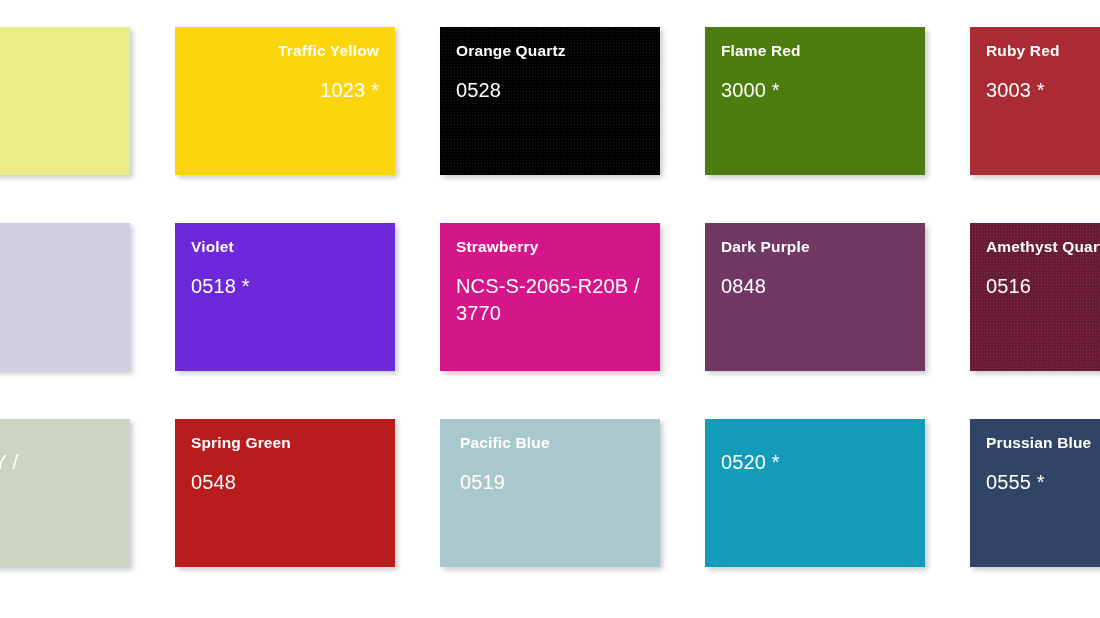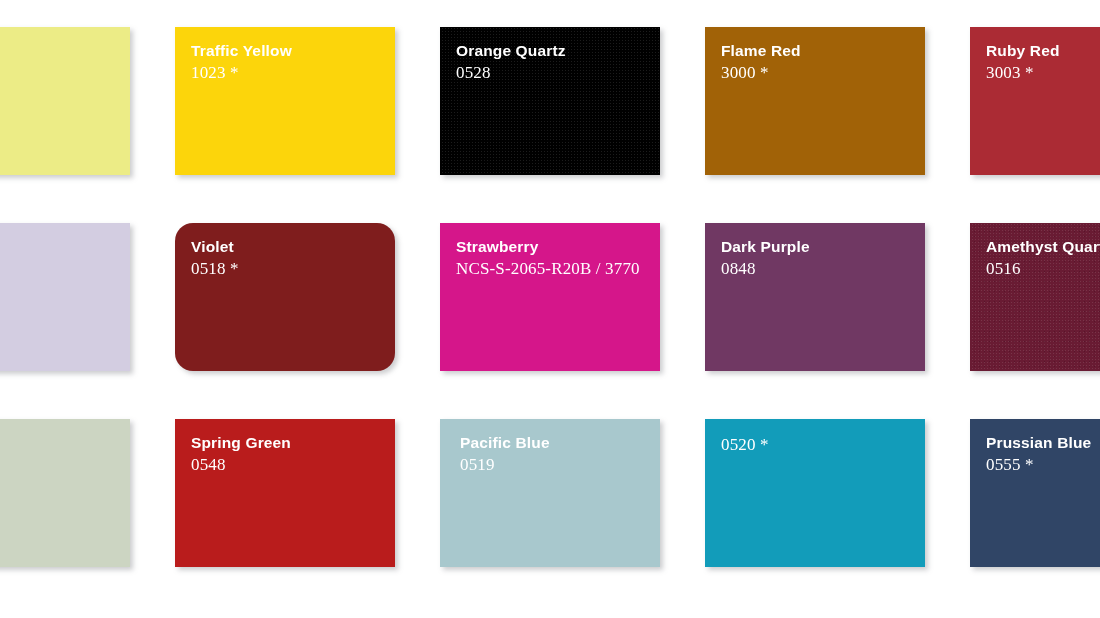--- a/index.html
+++ b/index.html
@@ -66,65 +66,64 @@
     color: #ffffff;
     line-height: 1.32;
     white-space: nowrap;
   }
   .swatch-name {
     font-size: 15.5px;
     font-weight: bold;
     letter-spacing: 0.15px;
   }
   .swatch-code {
-    font-size: 17px;
+    font-size: 20px;
     font-weight: normal;
     letter-spacing: 0.15px;
-    margin-top: 1px;
-    font-family: Liberation Serif, serif;
+    margin-top: 16px;
   }
   .swatch-code.wrap {
     white-space: normal;
     max-width: 185px;
   }
   .swatch.no-label .swatch-name,
   .swatch.no-label .swatch-code {
     visibility: hidden;
   }
 </style>
 </head>
 <body>
 
 <div id="palette-board">
   <div class="swatch-grid">
       <div class="swatch no-label" style="background: rgb(236, 236, 134);">
         <div class="swatch-name"></div>
         <div class="swatch-code"></div>
       </div>
-      <div class="swatch" style="background: rgb(252, 213, 11);">
+      <div class="swatch" style="background: rgb(252, 213, 11); text-align: right;">
         <div class="swatch-name">Traffic Yellow</div>
         <div class="swatch-code">1023 *</div>
       </div>
       <div class="swatch textured" style="background: #000000;">
         <div class="swatch-name">Orange Quartz</div>
         <div class="swatch-code">0528</div>
       </div>
-      <div class="swatch" style="background: #a16207;">
+      <div class="swatch" style="background: #4d7c0f;">
         <div class="swatch-name">Flame Red</div>
         <div class="swatch-code">3000 *</div>
       </div>
       <div class="swatch" style="background: rgb(171, 43, 52);">
         <div class="swatch-name">Ruby Red</div>
         <div class="swatch-code">3003 *</div>
       </div>
       <div class="swatch no-label" style="background: rgb(211, 205, 225);">
         <div class="swatch-name"></div>
         <div class="swatch-code"></div>
       </div>
-      <div class="swatch" style="background: #7f1d1d; border-radius: 18px;">
+      <div class="swatch" style="background: #6d28d9;">
         <div class="swatch-name">Violet</div>
         <div class="swatch-code">0518 *</div>
       </div>
       <div class="swatch" style="background: rgb(213, 22, 138);">
         <div class="swatch-name">Strawberry</div>
         <div class="swatch-code wrap">NCS-S-2065-R20B / 3770</div>
       </div>
       <div class="swatch" style="background: rgb(112, 56, 99);">
         <div class="swatch-name">Dark Purple</div>
         <div class="swatch-code">0848</div>

